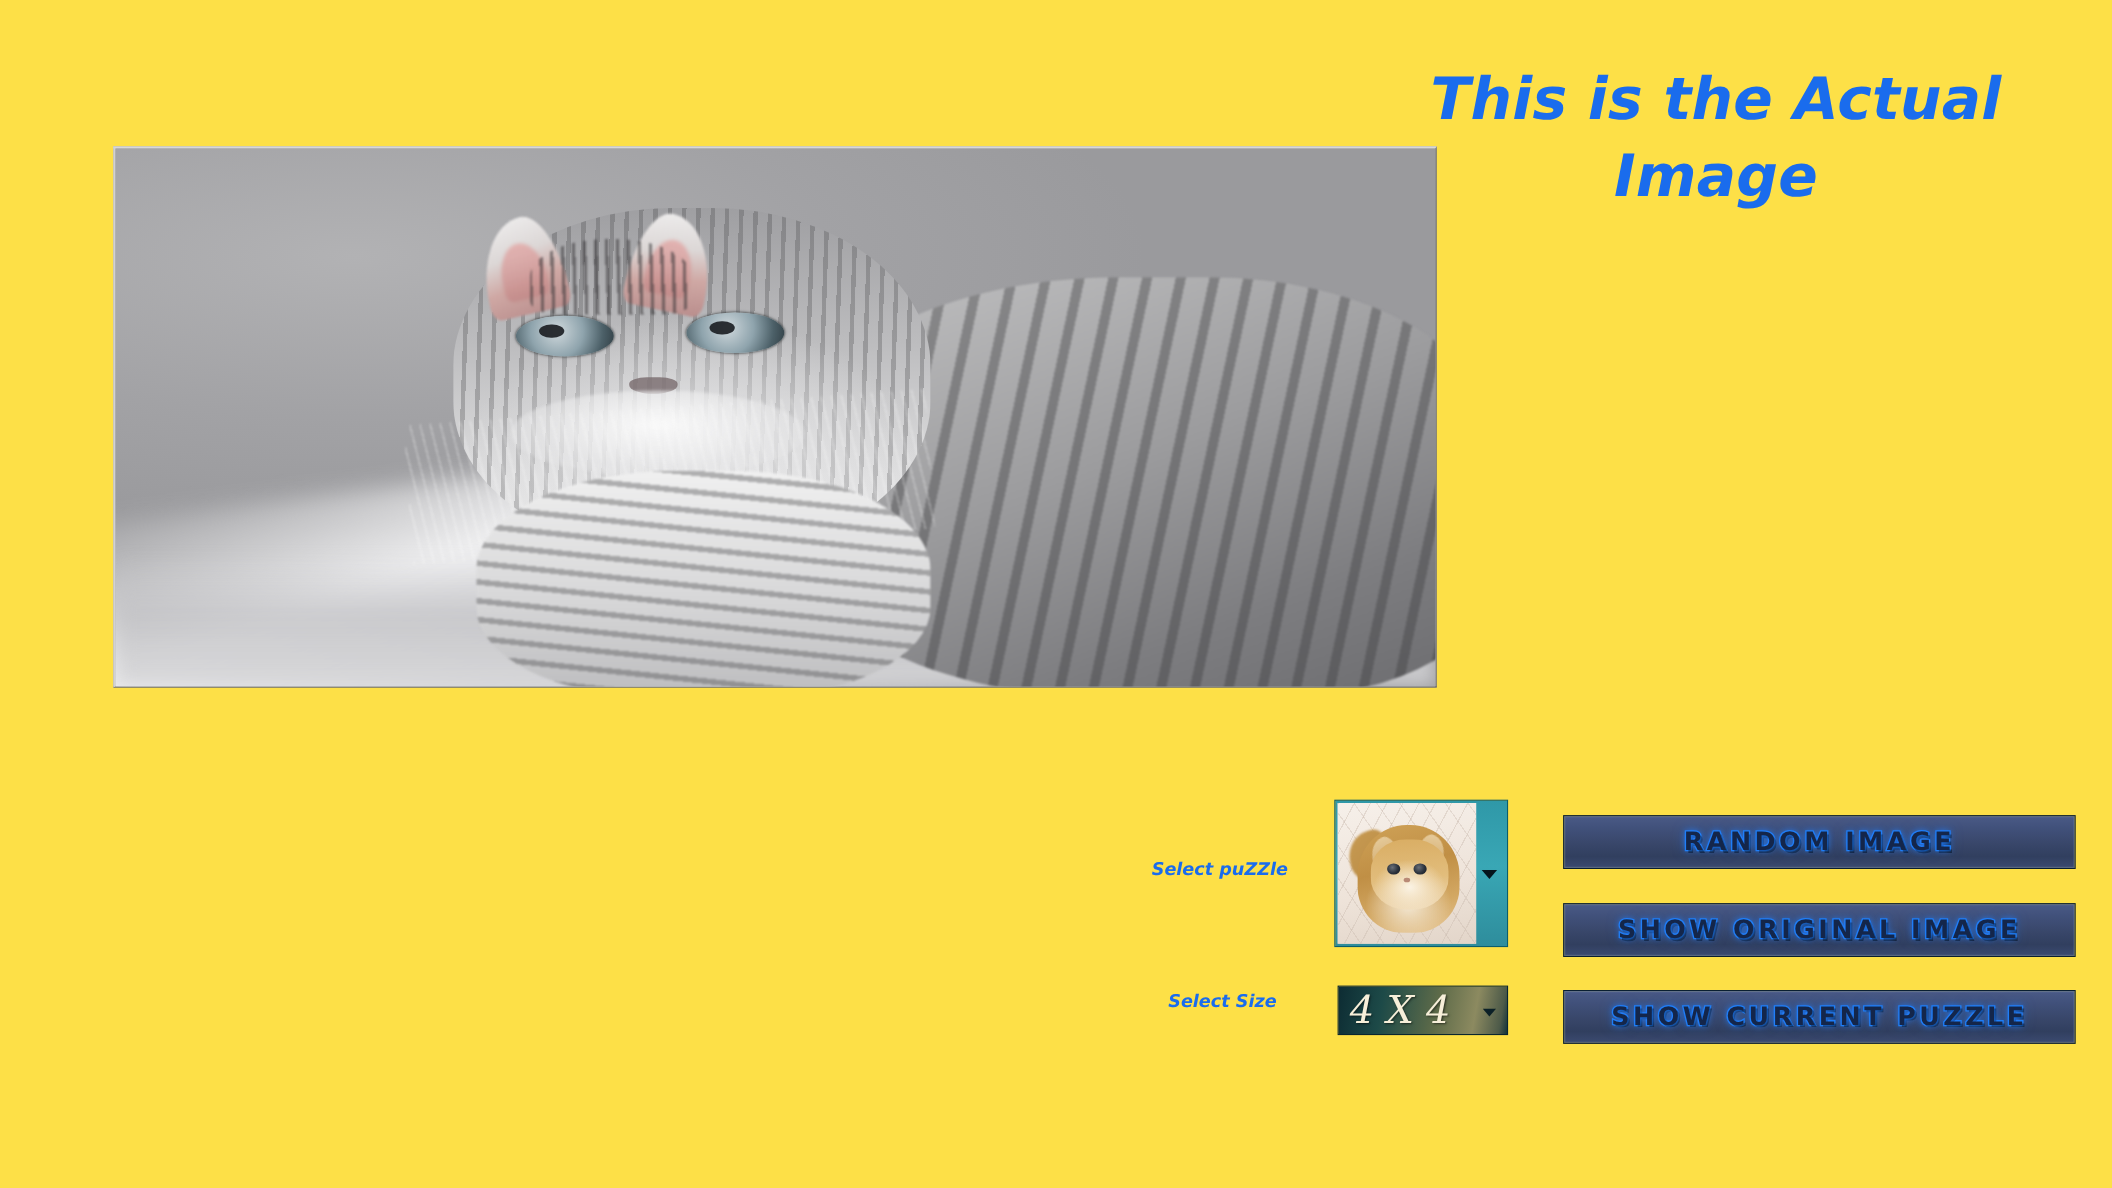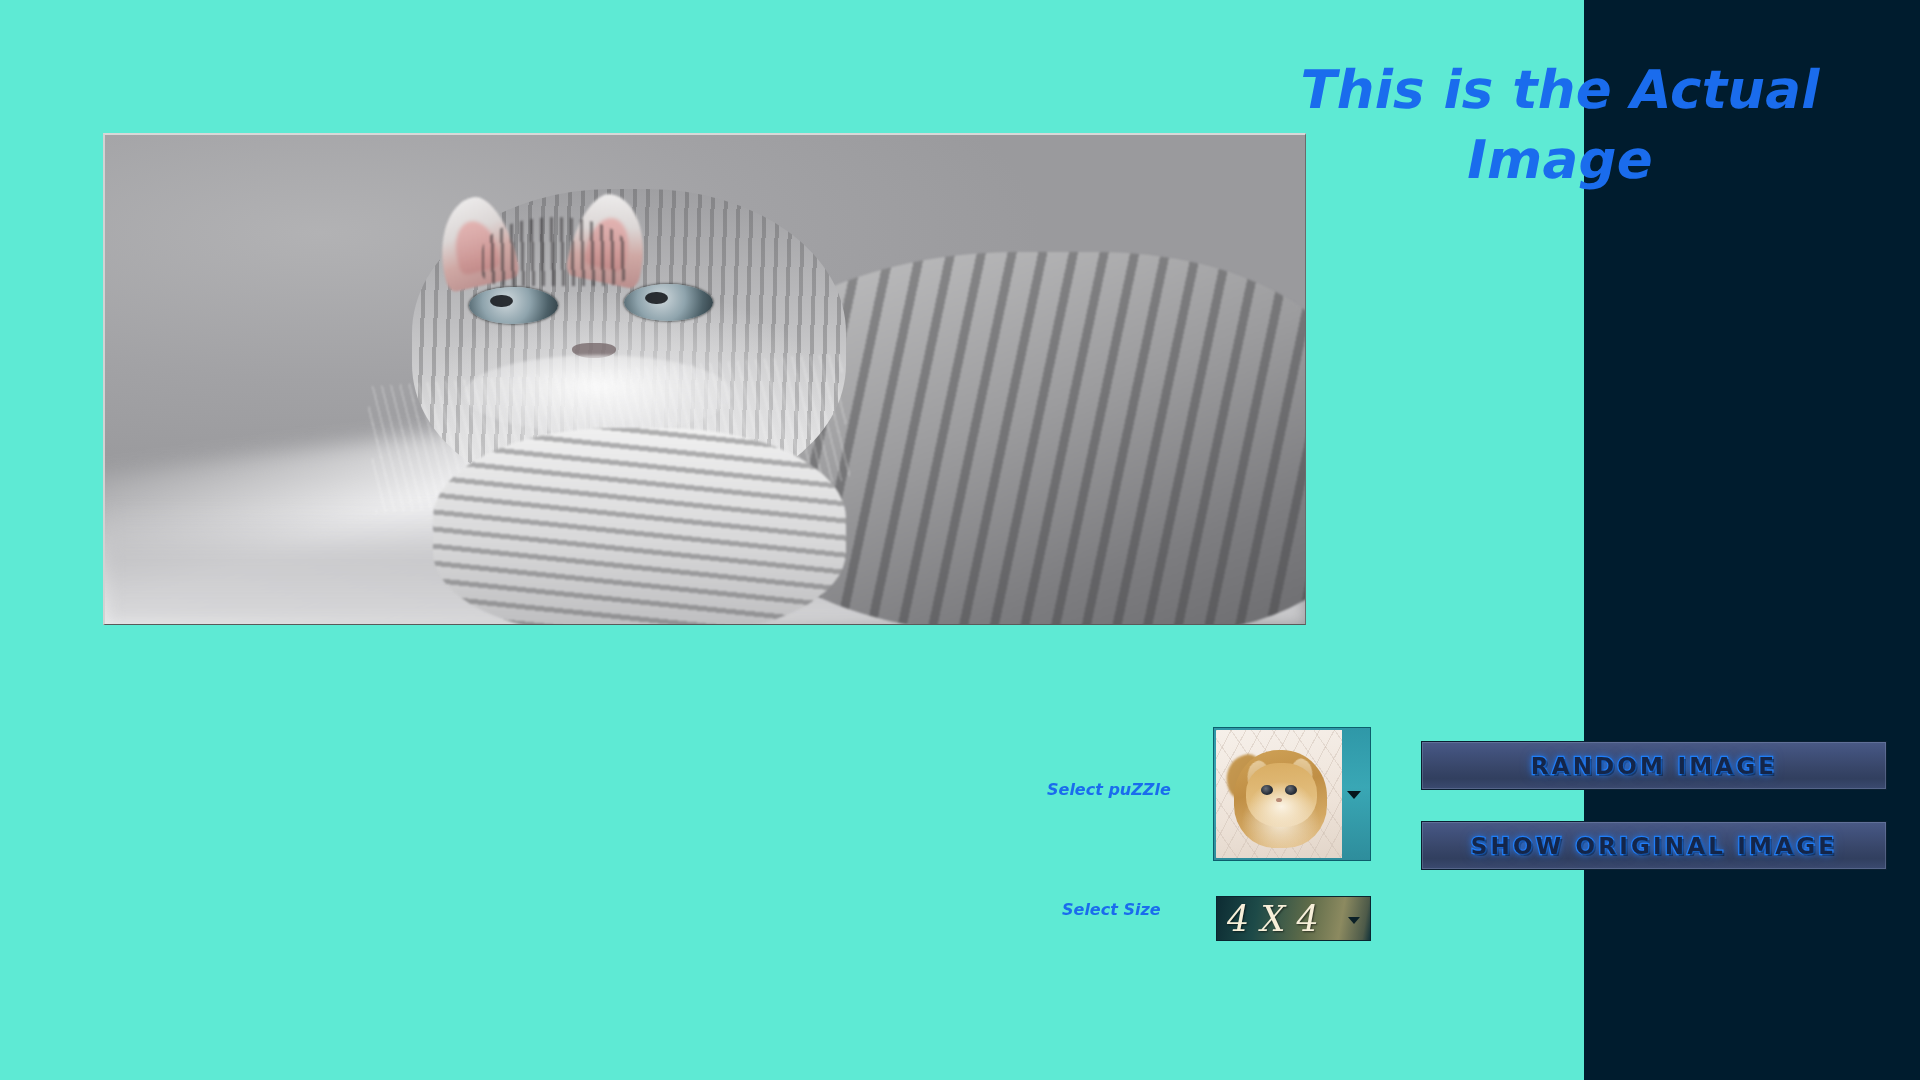--- a/index.html
+++ b/index.html
@@ -8,23 +8,23 @@
     padding: 0;
     width: 1920px;
     height: 1080px;
     overflow: hidden;
     background: #001c2e;
     font-family: "Liberation Sans", sans-serif;
   }
 
   #app {
     position: relative;
-    width: 1584px;
+    width: 1920px;
     height: 1080px;
-    background: #5eead4;
+    background: #fde047;
   }
 
   
   .title {
     position: absolute;
     left: 1280px;
     top: 56px;
     width: 560px;
     text-align: center;
     font-family: "DejaVu Sans", sans-serif;
@@ -430,14 +430,17 @@
     <span class="size-value">4 X 4</span>
     <span class="size-caret"></span>
   </div>
 
   <button class="btn btn-random">
     <span class="btn-label">RANDOM IMAGE</span>
   </button>
   <button class="btn btn-orig">
     <span class="btn-label">SHOW ORIGINAL IMAGE</span>
   </button>
+  <button class="btn btn-current">
+    <span class="btn-label">SHOW CURRENT PUZZLE</span>
+  </button>
 
 </div>
 
 </body></html>

